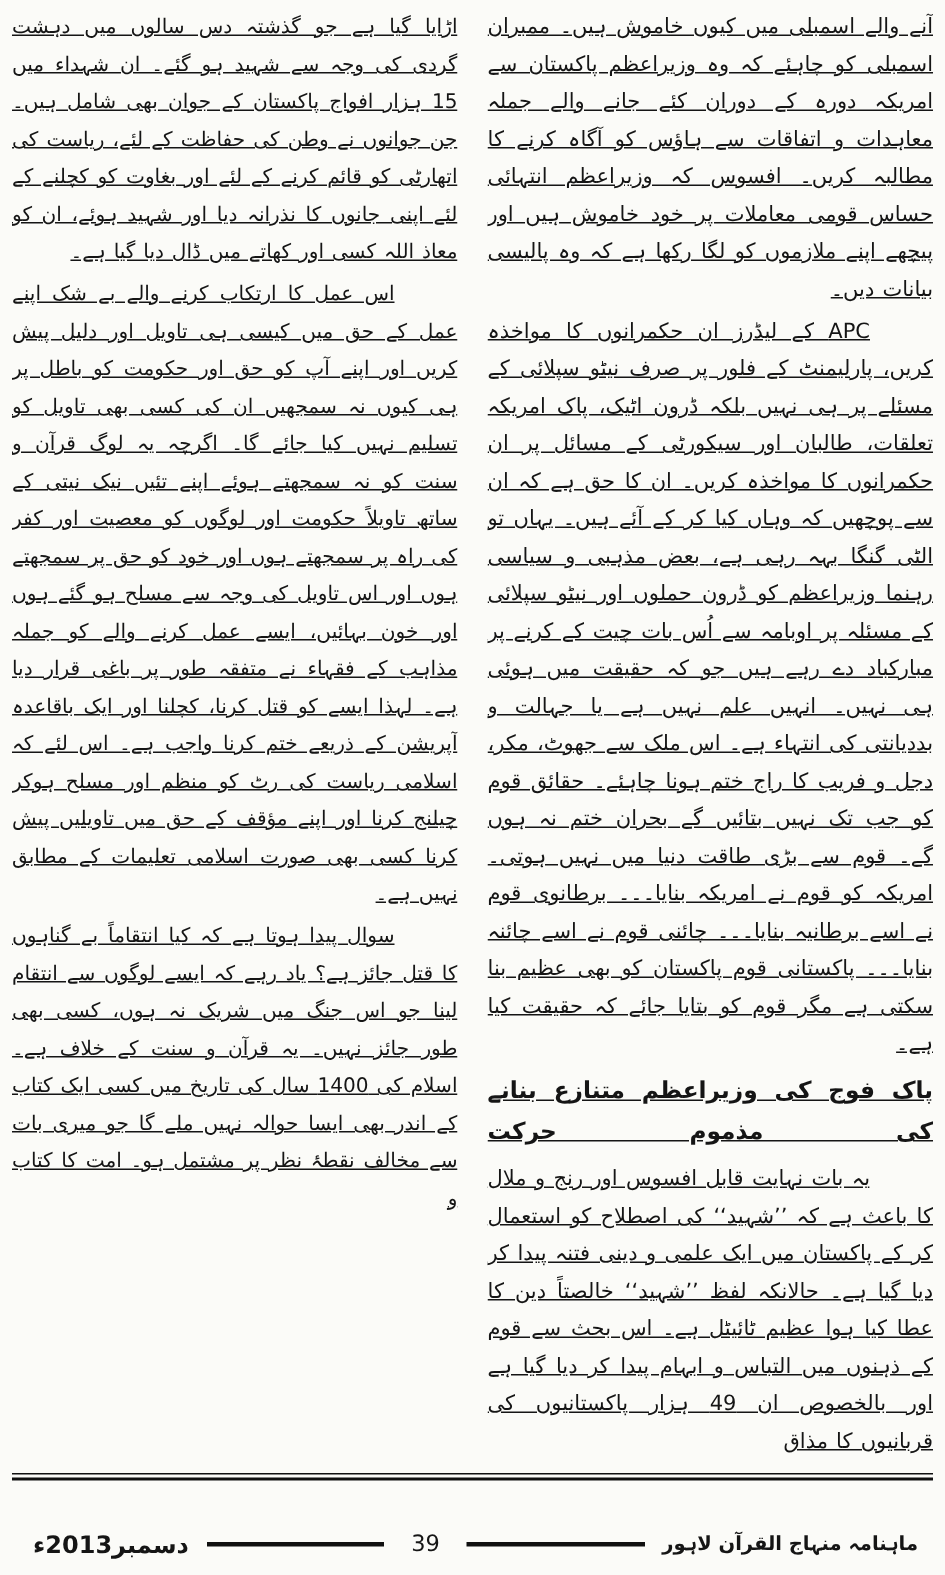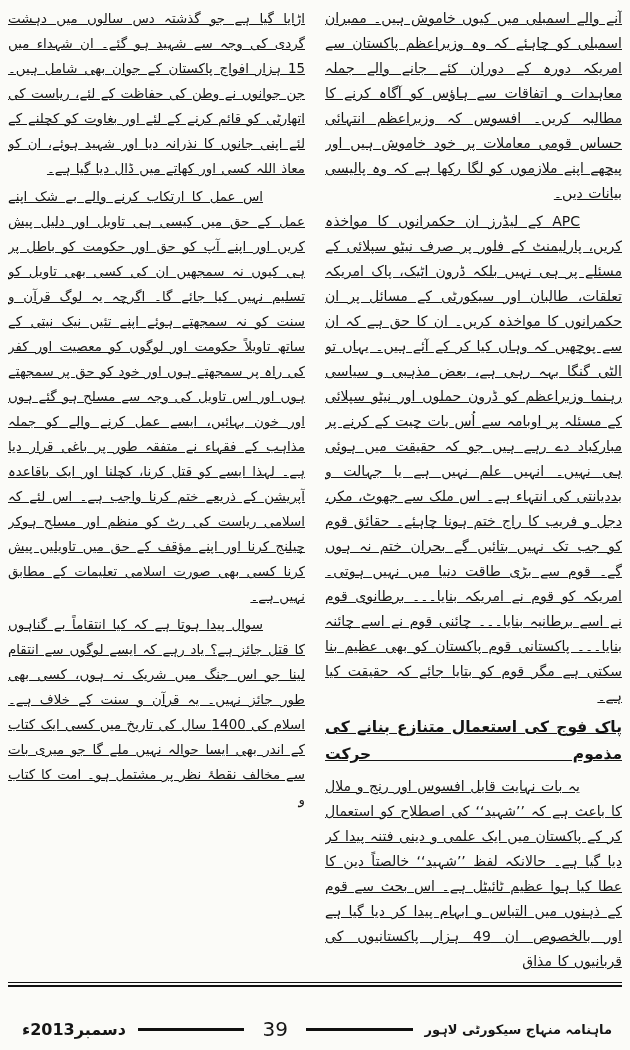--- a/index.html
+++ b/index.html
@@ -71,56 +71,56 @@
     font-size: 16px;
     white-space: nowrap;
   }
   .footer-rule {
     height: 3px;
     background: #101010;
     flex: 1;
     max-width: 150px;
   }
   .page-number {
-    font-size: 20px;
+    font-size: 15px;
     padding: 0 6px;
     text-align: right;
   }
   .magazine-title {
     direction: rtl;
     font-weight: bold;
     font-size: 13px;
     white-space: nowrap;
   }
 </style>
 </head>
 <body>
 
 <div class="page">
 
   <div class="columns">
 
     <section class="col col-right">
       <p>آنے والے اسمبلی میں کیوں خاموش ہیں۔ ممبران اسمبلی کو چاہئے کہ وہ وزیراعظم پاکستان سے امریکہ دورہ کے دوران کئے جانے والے جملہ معاہدات و اتفاقات سے ہاؤس کو آگاہ کرنے کا مطالبہ کریں۔ افسوس کہ وزیراعظم انتہائی حساس قومی معاملات پر خود خاموش ہیں اور پیچھے اپنے ملازموں کو لگا رکھا ہے کہ وہ پالیسی بیانات دیں۔</p>
       <p class="indent">APC کے لیڈرز ان حکمرانوں کا مواخذہ کریں، پارلیمنٹ کے فلور پر صرف نیٹو سپلائی کے مسئلے پر ہی نہیں بلکہ ڈرون اٹیک، پاک امریکہ تعلقات، طالبان اور سیکورٹی کے مسائل پر ان حکمرانوں کا مواخذہ کریں۔ ان کا حق ہے کہ ان سے پوچھیں کہ وہاں کیا کر کے آئے ہیں۔ یہاں تو الٹی گنگا بہہ رہی ہے، بعض مذہبی و سیاسی رہنما وزیراعظم کو ڈرون حملوں اور نیٹو سپلائی کے مسئلہ پر اوبامہ سے اُس بات چیت کے کرنے پر مبارکباد دے رہے ہیں جو کہ حقیقت میں ہوئی ہی نہیں۔ انہیں علم نہیں ہے یا جہالت و بددیانتی کی انتہاء ہے۔ اس ملک سے جھوٹ، مکر، دجل و فریب کا راج ختم ہونا چاہئے۔ حقائق قوم کو جب تک نہیں بتائیں گے بحران ختم نہ ہوں گے۔ قوم سے بڑی طاقت دنیا میں نہیں ہوتی۔ امریکہ کو قوم نے امریکہ بنایا۔۔۔ برطانوی قوم نے اسے برطانیہ بنایا۔۔۔ چائنی قوم نے اسے چائنہ بنایا۔۔۔ پاکستانی قوم پاکستان کو بھی عظیم بنا سکتی ہے مگر قوم کو بتایا جائے کہ حقیقت کیا ہے۔</p>
-      <h2 class="heading">پاک فوج کی استعمال متنازع بنانے کی مذموم حرکت</h2>
+      <h2 class="heading">پاک فوج کی وزیراعظم متنازع بنانے کی مذموم حرکت</h2>
       <p class="indent">یہ بات نہایت قابل افسوس اور رنج و ملال کا باعث ہے کہ ’’شہید‘‘ کی اصطلاح کو استعمال کر کے پاکستان میں ایک علمی و دینی فتنہ پیدا کر دیا گیا ہے۔ حالانکہ لفظ ’’شہید‘‘ خالصتاً دین کا عطا کیا ہوا عظیم ٹائیٹل ہے۔ اس بحث سے قوم کے ذہنوں میں التباس و ابہام پیدا کر دیا گیا ہے اور بالخصوص ان 49 ہزار پاکستانیوں کی قربانیوں کا مذاق</p>
     </section>
 
     <section class="col col-left">
       <p>اڑایا گیا ہے جو گذشتہ دس سالوں میں دہشت گردی کی وجہ سے شہید ہو گئے۔ ان شہداء میں 15 ہزار افواج پاکستان کے جوان بھی شامل ہیں۔ جن جوانوں نے وطن کی حفاظت کے لئے، ریاست کی اتھارٹی کو قائم کرنے کے لئے اور بغاوت کو کچلنے کے لئے اپنی جانوں کا نذرانہ دیا اور شہید ہوئے، ان کو معاذ اللہ کسی اور کھاتے میں ڈال دیا گیا ہے۔</p>
       <p class="indent">اس عمل کا ارتکاب کرنے والے بے شک اپنے عمل کے حق میں کیسی ہی تاویل اور دلیل پیش کریں اور اپنے آپ کو حق اور حکومت کو باطل پر ہی کیوں نہ سمجھیں ان کی کسی بھی تاویل کو تسلیم نہیں کیا جائے گا۔ اگرچہ یہ لوگ قرآن و سنت کو نہ سمجھتے ہوئے اپنے تئیں نیک نیتی کے ساتھ تاویلاً حکومت اور لوگوں کو معصیت اور کفر کی راہ پر سمجھتے ہوں اور خود کو حق پر سمجھتے ہوں اور اس تاویل کی وجہ سے مسلح ہو گئے ہوں اور خون بہائیں، ایسے عمل کرنے والے کو جملہ مذاہب کے فقہاء نے متفقہ طور پر باغی قرار دیا ہے۔ لہذا ایسے کو قتل کرنا، کچلنا اور ایک باقاعدہ آپریشن کے ذریعے ختم کرنا واجب ہے۔ اس لئے کہ اسلامی ریاست کی رٹ کو منظم اور مسلح ہوکر چیلنج کرنا اور اپنے مؤقف کے حق میں تاویلیں پیش کرنا کسی بھی صورت اسلامی تعلیمات کے مطابق نہیں ہے۔</p>
       <p class="indent">سوال پیدا ہوتا ہے کہ کیا انتقاماً بے گناہوں کا قتل جائز ہے؟ یاد رہے کہ ایسے لوگوں سے انتقام لینا جو اس جنگ میں شریک نہ ہوں، کسی بھی طور جائز نہیں۔ یہ قرآن و سنت کے خلاف ہے۔ اسلام کی 1400 سال کی تاریخ میں کسی ایک کتاب کے اندر بھی ایسا حوالہ نہیں ملے گا جو میری بات سے مخالف نقطۂ نظر پر مشتمل ہو۔ امت کا کتاب و</p>
     </section>
 
   </div>
 
   <div class="page-divider"></div>
 
   <div class="footer-row">
     <span class="issue-date">دسمبر2013ء</span>
     <span class="footer-rule"></span>
     <span class="page-number">39</span>
     <span class="footer-rule"></span>
-    <span class="magazine-title">ماہنامہ منہاج سیکورٹی لاہور</span>
+    <span class="magazine-title">ماہنامہ منہاج القرآن لاہور</span>
   </div>
 
 </div>
 
 </body></html>

